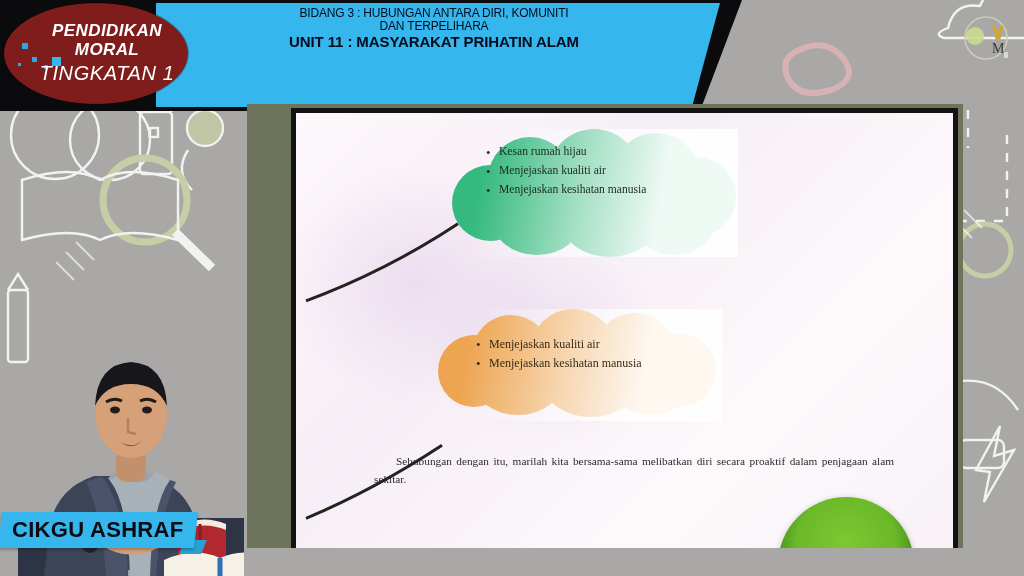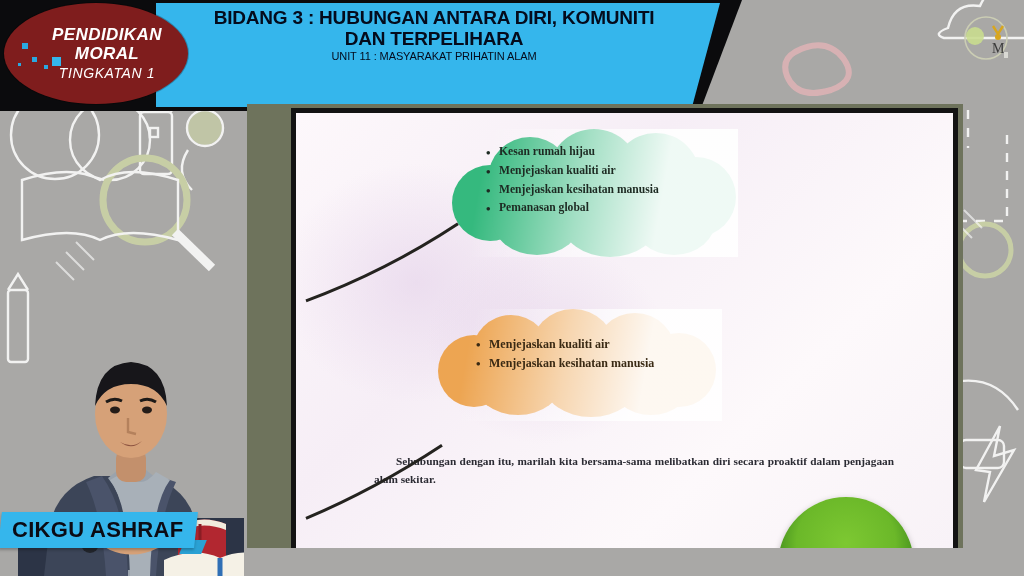--- a/index.html
+++ b/index.html
@@ -27,63 +27,62 @@
     display:flex; align-items:flex-start; justify-content:center;
   }
   .header-text {
     width:100%;
     text-align:center;
     color:#040b1c;
     padding:4px 14px 0 6px;
     line-height:1.12;
   }
   .header-line-1, .header-line-2 {
-    font-size:19px; font-weight:bold; letter-spacing:-0.2px;
+    font-size:12px; font-weight:normal; letter-spacing:-0.2px;
   }
   .header-line-3, .header-line-4 {
-    font-size:11px; font-weight:normal; letter-spacing:-0.1px;
+    font-size:15px; font-weight:bold; letter-spacing:-0.1px;
   }
 
   
   .logo-blob {
     position:absolute; left:4px; top:3px; width:184px; height:101px;
     background:#7f1d1d;
     border-radius:50%/50%;
     box-shadow:0 0 0 1px rgba(0,0,0,.25);
     font-style:italic;
   }
   .logo-blob-inner {
     position:absolute; inset:0;
     display:flex; flex-direction:column; align-items:center; justify-content:center;
     padding-left:22px;
   }
   .logo-l1 { color:#ffffff; font-weight:bold; font-size:17px; letter-spacing:.4px; line-height:1.05; }
   .logo-l2 { color:#ffffff; font-weight:bold; font-size:17px; letter-spacing:.4px; line-height:1.15; }
-  .logo-l3 { color:#ffffff; font-weight:normal; font-size:14px; letter-spacing:.6px; margin-top:2px;}
+  .logo-l3 { color:#ffffff; font-weight:normal; font-size:20px; letter-spacing:.6px; margin-top:2px;}
   .pix { position:absolute; background:#2aa8e0; }
   .p1 { left:18px; top:40px; width:6px; height:6px; }
   .p2 { left:28px; top:54px; width:5px; height:5px; }
   .p3 { left:40px; top:62px; width:4px; height:4px; }
   .p4 { left:48px; top:54px; width:9px; height:9px; background:#35b6ec; }
   .p5 { left:14px; top:60px; width:3px; height:3px; }
 
   
   .copyright {
     position:absolute; right:63px; top:19px;
     font-size:15.5px; color:#1b1b1b;
     letter-spacing:.1px;
     white-space:nowrap;
   }
   .wm { position:absolute; right:14px; top:16px; width:48px; height:46px; }
 
   
   .slide-frame {
     position:absolute; left:247px; top:104px; width:716px; height:444px;
     background:#6e735c;
-    font-weight:bold;
   }
   .slide-inner-border {
     position:absolute; left:44px; top:4px; right:5px; bottom:0;
     background:#131313;
   }
   .slide-canvas {
     position:absolute; left:49px; top:9px; right:10px; bottom:0;
     background:linear-gradient(135deg,#fdf8fb 0%,#f6eef6 35%,#fdf9fb 70%,#f8f2f7 100%);
     overflow:hidden;
   }
@@ -278,21 +277,20 @@
           <span style="left:204px; top:28px;  width:80px;  height:80px;"></span>
           <span style="left:40px;  top:54px;  width:90px;  height:72px;"></span>
           <span style="left:110px; top:58px;  width:96px;  height:70px;"></span>
           <span style="left:180px; top:54px;  width:84px;  height:72px;"></span>
         </div>
         <div class="cloud-fade"></div>
         <ul class="cloud-text" style="left:34px; top:14px;">
           <li>Kesan rumah hijau</li>
           <li>Menjejaskan kualiti air</li>
           <li>Menjejaskan kesihatan manusia</li>
-          <li>Pemanasan global</li>
         </ul>
       </div>
 
       <div class="cloud cloud-orange" style="left:142px; top:196px; width:284px; height:112px;">
         <div class="lobes">
           <span style="left:0px;   top:26px;  width:72px;  height:72px;"></span>
           <span style="left:34px;  top:6px;   width:78px;  height:78px;"></span>
           <span style="left:92px;  top:0px;   width:86px;  height:86px;"></span>
           <span style="left:156px; top:4px;   width:82px;  height:82px;"></span>
           <span style="left:204px; top:24px;  width:74px;  height:74px;"></span>

